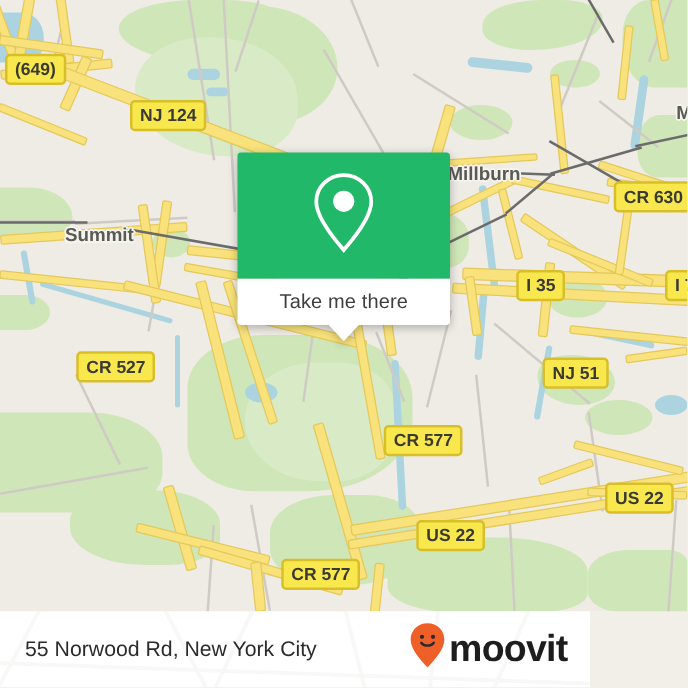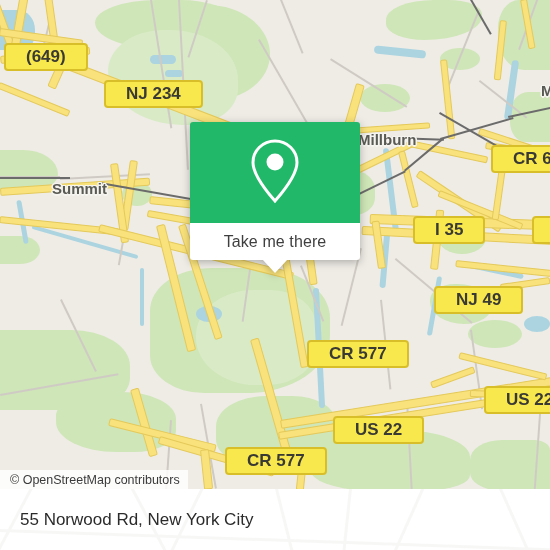--- a/index.html
+++ b/index.html
@@ -28,21 +28,21 @@
   .road { position: absolute; background: #f7e383; border: 1px solid #e8cf63;
           border-radius: 2px; transform-origin: 0 0; }
   .road-major { background: #f9e27b; border-color: #e4c95a; }
   .road-minor { position: absolute; background: #cfcbc4; transform-origin: 0 0; }
   .rail { position: absolute; background: #6b6b6b; transform-origin: 0 0; }
 
   
   .shield {
     position: absolute; background: #f9e84d; border: 2px solid #d8bf2a;
     border-radius: 4px; color: #3a3a34; font-weight: bold;
-    font-size: 17px; line-height: 1; padding: 3px 20px 4px;
+    font-size: 14px; line-height: 1; padding: 3px 6px 4px;
     white-space: nowrap; font-family: "Liberation Sans", sans-serif;
   }
   .placelabel {
     position: absolute; color: #5a5a55; font-size: 15px; font-weight: bold;
     text-shadow: 1.5px 0 #f6f4ef, -1.5px 0 #f6f4ef, 0 1.5px #f6f4ef, 0 -1.5px #f6f4ef,
                  1px 1px #f6f4ef, -1px -1px #f6f4ef, 1px -1px #f6f4ef, -1px 1px #f6f4ef;
     white-space: nowrap; font-family: "Liberation Sans", sans-serif;
   }
 
   
@@ -68,21 +68,21 @@
   
   #attrib {
     position: absolute; left: 0; top: 470px; height: 19px;
     background: rgba(255,255,255,0.82);
     display: flex; align-items: center; padding: 0 8px 0 10px;
     color: #3a3a3a; font-size: 12.5px; white-space: nowrap;
   }
 
   
   #footer {
-    position: absolute; left: 0; top: 489px; width: 550px; height: 61px;
+    position: absolute; left: 0; top: 489px; width: 472px; height: 61px;
     background: #ffffff; display: flex; align-items: center;
     justify-content: space-between; padding: 0 18px 0 20px; overflow: hidden;
   }
   #footer-watermark {
     position: absolute; inset: 0; opacity: .10; pointer-events: none;
   }
   .wm { position: absolute; background: #b9b5ad; transform-origin: 0 0; }
   #footer-address {
     position: relative; color: #2b2b2b; font-size: 17px; white-space: nowrap;
   }
@@ -218,37 +218,35 @@
     <div class="rail" style="left:100px;top:182px;width:230px;height:2px;transform:rotate(10deg);"></div>
     <div class="rail" style="left:324px;top:210px;width:90px;height:2px;transform:rotate(-26deg);"></div>
     <div class="rail" style="left:404px;top:170px;width:50px;height:2px;transform:rotate(-40deg);"></div>
     <div class="rail" style="left:440px;top:138px;width:76px;height:2px;transform:rotate(-16deg);"></div>
     <div class="rail" style="left:366px;top:136px;width:78px;height:2px;transform:rotate(2deg);"></div>
     <div class="rail" style="left:508px;top:116px;width:44px;height:2px;transform:rotate(-12deg);"></div>
     <div class="rail" style="left:440px;top:112px;width:112px;height:2px;transform:rotate(30deg);"></div>
     <div class="rail" style="left:470px;top:0px;width:2px;height:40px;transform:rotate(-30deg);"></div>
 
     <div class="shield" style="left:4px;top:43px;">(649)</div>
-    <div class="shield" style="left:104px;top:80px;">NJ 234</div>
+    <div class="shield" style="left:104px;top:80px;">NJ 124</div>
     <div class="shield" style="left:491px;top:145px;text-align:right;">CR 630</div>
     <div class="shield" style="left:413px;top:216px;">I 35</div>
     <div class="shield" style="left:532px;top:216px;">I 7</div>
-    <div class="shield" style="left:434px;top:286px;">NJ 49</div>
+    <div class="shield" style="left:61px;top:281px;">CR 527</div>
+    <div class="shield" style="left:434px;top:286px;">NJ 51</div>
     <div class="shield" style="left:307px;top:340px;">CR 577</div>
     <div class="shield" style="left:484px;top:386px;">US 22</div>
     <div class="shield" style="left:333px;top:416px;">US 22</div>
     <div class="shield" style="left:225px;top:447px;">CR 577</div>
 
     <div class="placelabel" style="left:52px;top:180px;">Summit</div>
     <div class="placelabel" style="left:358px;top:131px;">Millburn</div>
     <div class="placelabel" style="left:541px;top:82px;">M</div>
 
-    <div id="attrib">
-      <span>© OpenStreetMap contributors</span>
-    </div>
   </div>
 
   <div id="card">
     <div id="card-top">
       <span>
         <svg width="52" height="66" viewBox="0 0 52 66" aria-hidden="true">
           <path d="M26 3 C13.8 3 4 12.6 4 24.4 C4 38 20 56 26 63 C32 56 48 38 48 24.4 C48 12.6 38.2 3 26 3 Z" fill="none" stroke="#ffffff" stroke-width="3"></path>
           <circle cx="26" cy="24" r="8.5" fill="#ffffff"></circle>
         </svg>
       </span>
@@ -266,15 +264,26 @@
       <div class="wm" style="left:210px;top:-20px;width:3px;height:120px;transform:rotate(26deg);"></div>
       <div class="wm" style="left:270px;top:-20px;width:3px;height:120px;transform:rotate(-14deg);"></div>
       <div class="wm" style="left:350px;top:-10px;width:3px;height:110px;transform:rotate(6deg);"></div>
       <div class="wm" style="left:430px;top:-20px;width:3px;height:120px;transform:rotate(24deg);"></div>
       <div class="wm" style="left:490px;top:-20px;width:3px;height:120px;transform:rotate(-24deg);"></div>
       <div class="wm" style="left:0px;top:40px;width:560px;height:3px;transform:rotate(2deg);"></div>
     </div>
 
     <div id="footer-address">55 Norwood Rd, New York City</div>
 
+    <div id="logo">
+      <span>
+        <svg width="30" height="40" viewBox="0 0 30 40" aria-hidden="true">
+          <path d="M15 1.5 C7.2 1.5 1.5 7.4 1.5 14.6 C1.5 22.6 10 31.5 15 37 C20 31.5 28.5 22.6 28.5 14.6 C28.5 7.4 22.8 1.5 15 1.5 Z" fill="#ef5f28"></path>
+          <circle cx="10.6" cy="12.4" r="1.7" fill="#2b2b2b"></circle>
+          <circle cx="19.4" cy="12.4" r="1.7" fill="#2b2b2b"></circle>
+          <path d="M10 17.2 C11.9 20.2 18.1 20.2 20 17.2" fill="none" stroke="#2b2b2b" stroke-width="1.9" stroke-linecap="round"></path>
+        </svg>
+      </span>
+      <span id="logo-word">moovit</span>
+    </div>
   </div>
 
 </div>
 
 </body></html>

